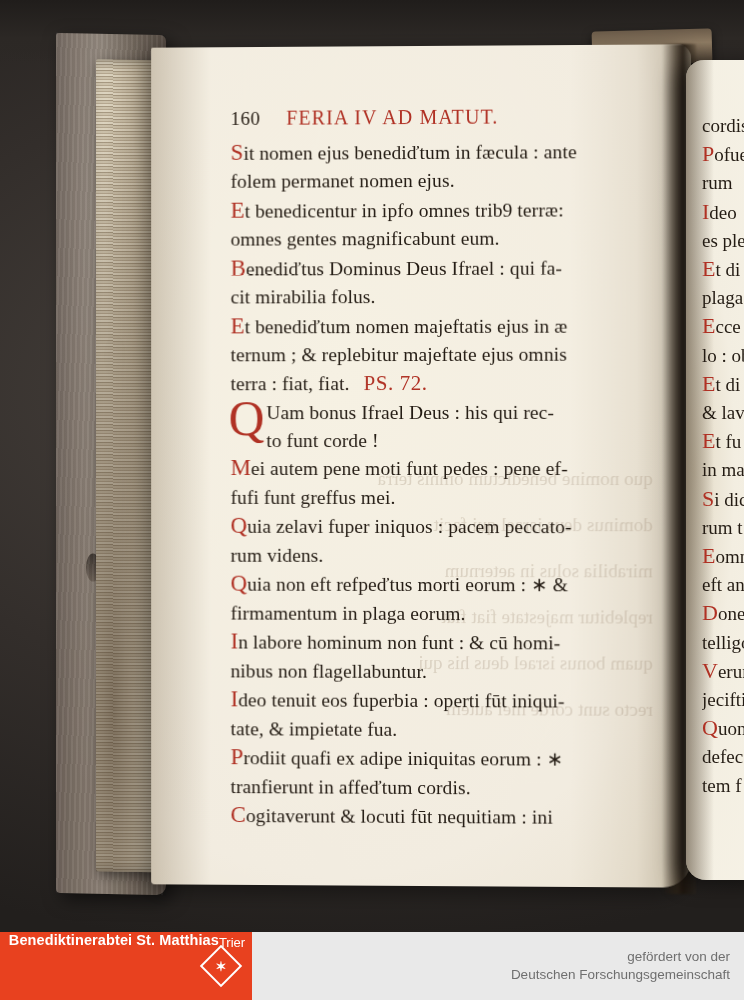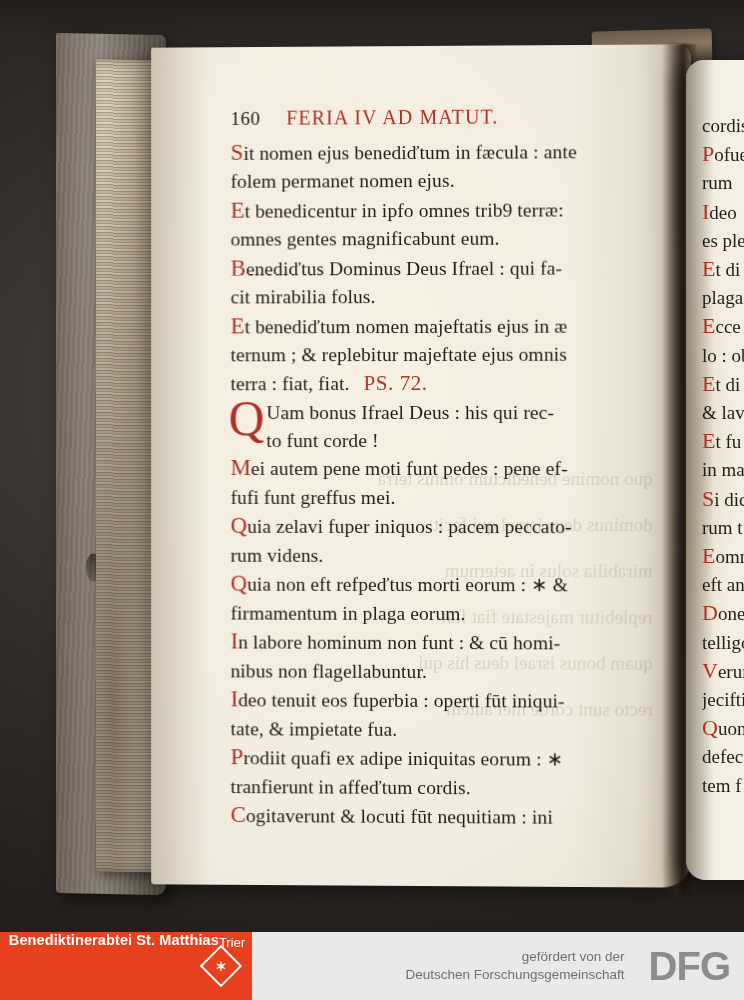--- a/index.html
+++ b/index.html
@@ -409,17 +409,16 @@
       <div class="l2">Trier</div>
       <div class="owner-mark">
         <span>✶</span>
       </div>
     </div>
     <div class="funding">
       <div class="funding-text">
         <div>gefördert von der</div>
         <div>Deutschen Forschungsgemeinschaft</div>
       </div>
-      <div class="dfg">DFG</div>
     </div>
   </div>
 
 </div>
 
 </body></html>

